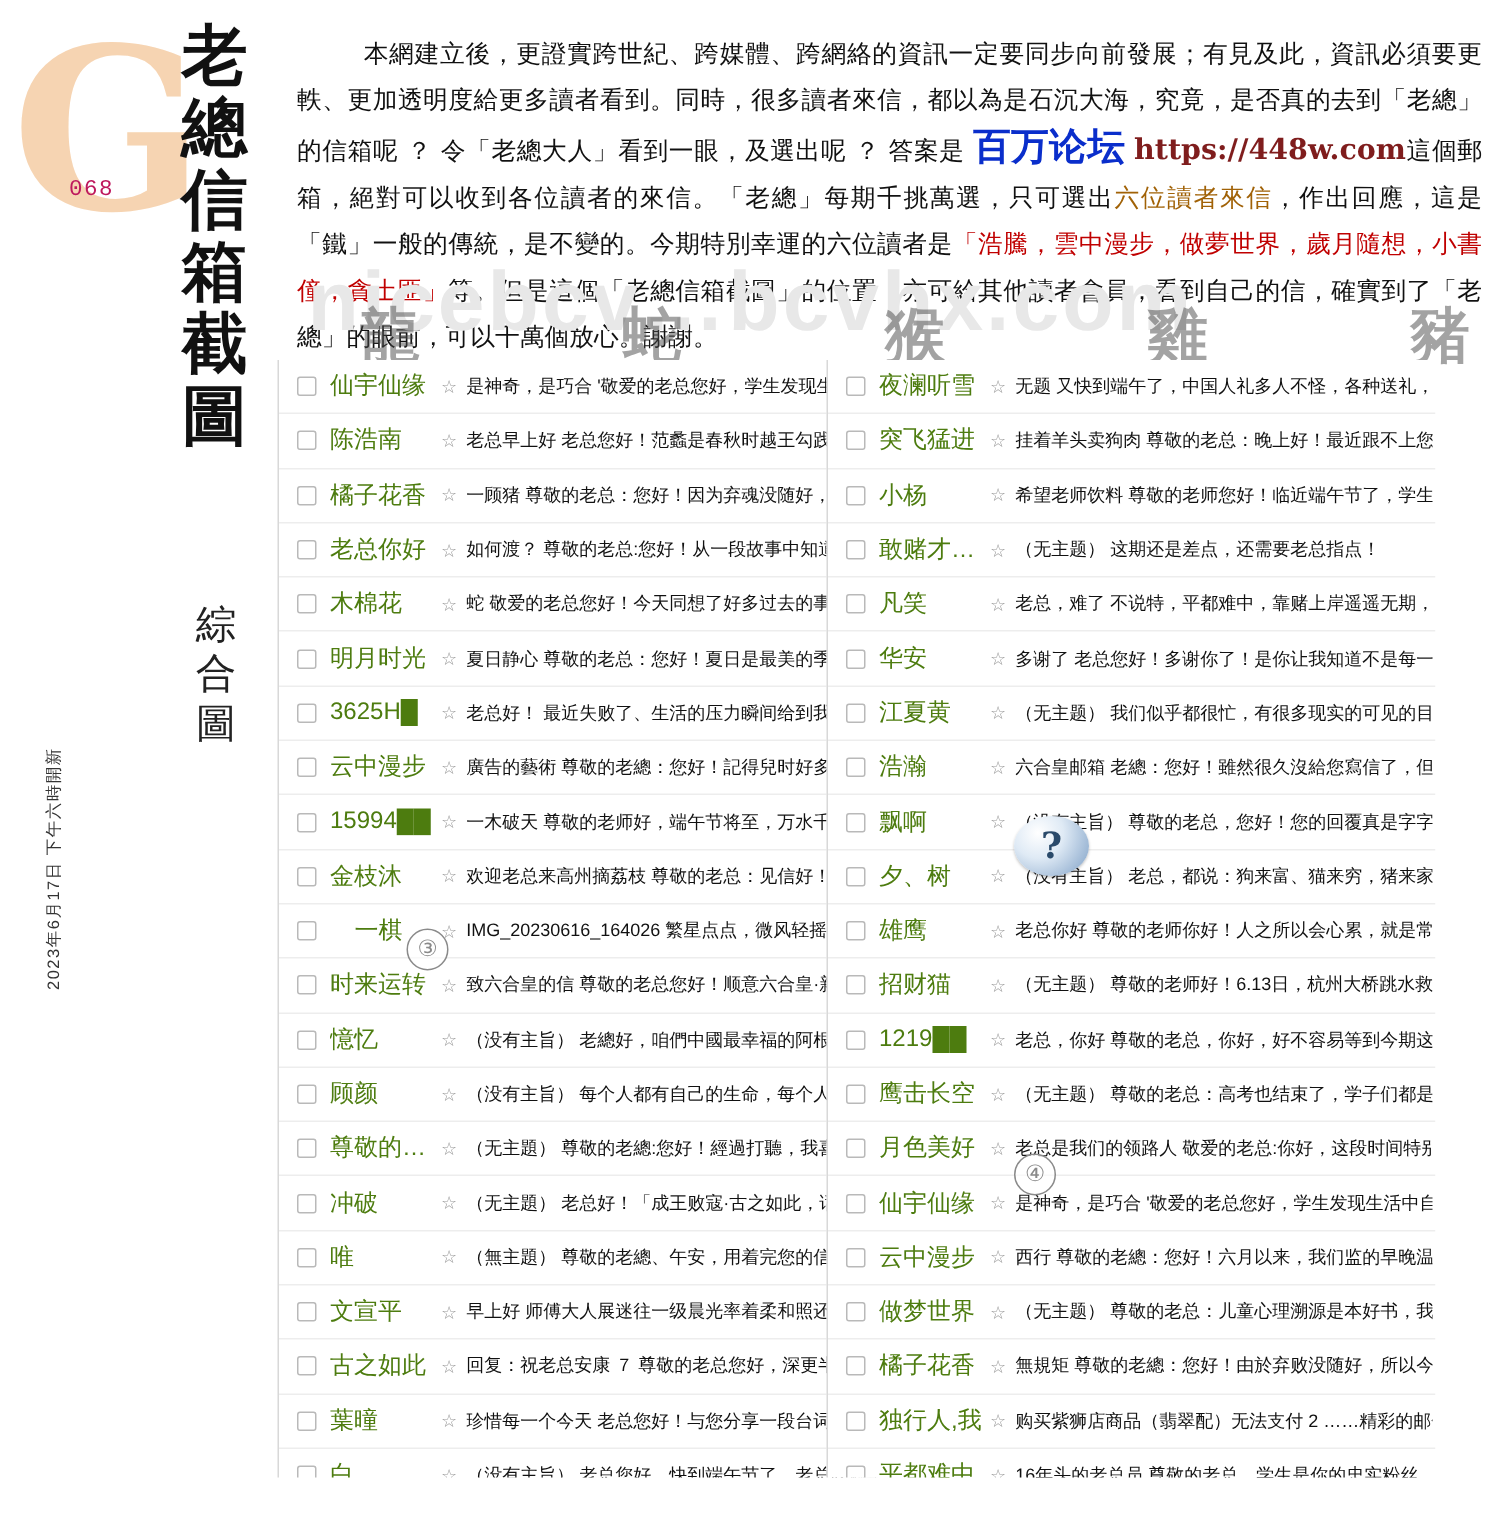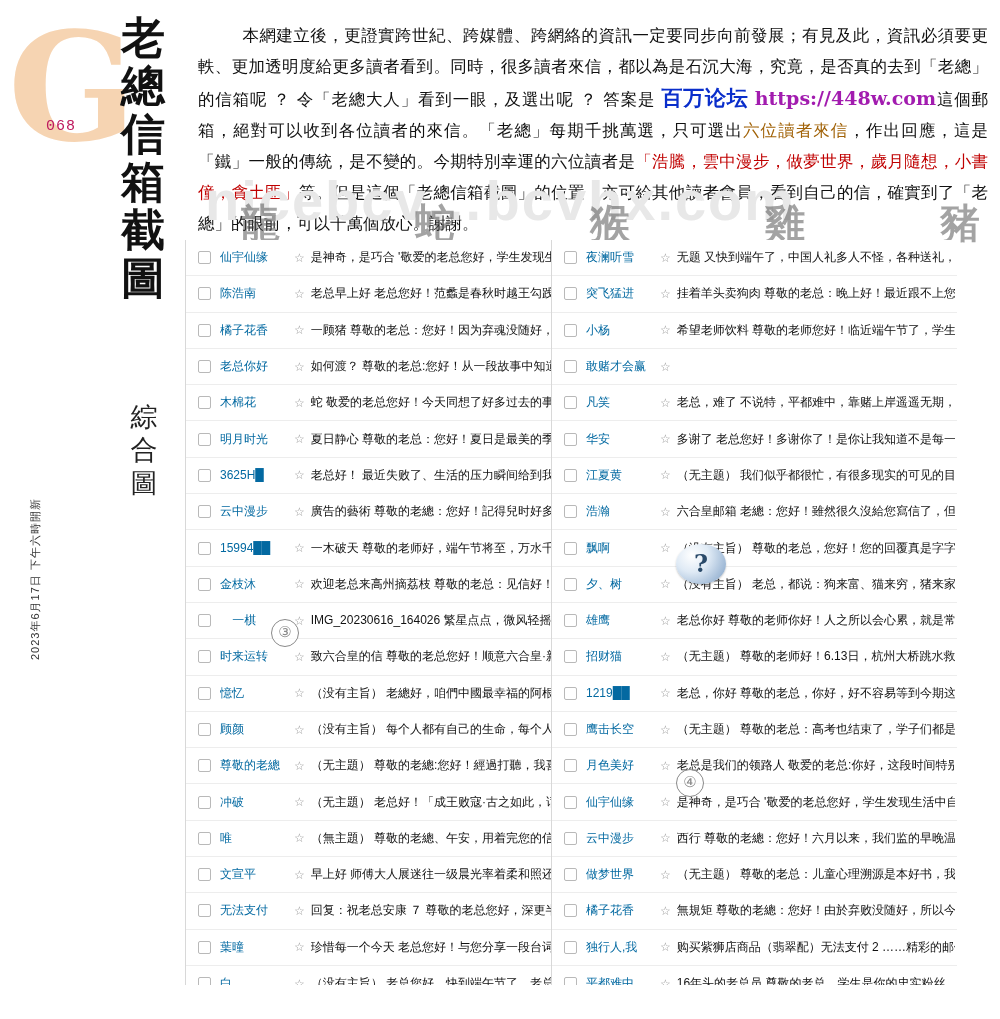--- a/index.html
+++ b/index.html
@@ -58,22 +58,22 @@
   
   #article{
     position:absolute;left:198px;top:20px;width:790px;
     font-family:"DejaVu Serif","Liberation Serif",serif;
     font-size:16.5px;line-height:31px;
     text-align:justify;
     color:#111;
   }
   #article .indent{display:inline-block;width:44px;}
   .blue{color:#a16207;}
-  .bigblue{color:#0a2ecb;font-weight:bold;font-size:21px;}
-  .urlblue{color:#a21caf;font-weight:bold;font-size:19px;}
+  .bigblue{color:#0a2ecb;font-weight:bold;font-size:25px;}
+  .urlblue{color:#7f1d1d;font-weight:bold;font-size:19px;}
   .hl{color:#c00000;}
 
   
   .wm{
     position:absolute;left:205px;top:168px;width:780px;height:90px;
     color:#e8e8e8;font-size:56px;font-weight:bold;letter-spacing:2px;
     font-family:"Liberation Sans",sans-serif;
     white-space:nowrap;overflow:hidden;
     user-select:none;
   }
@@ -103,21 +103,21 @@
     border-bottom:1px solid #ededed;
     padding:0 2px;
     white-space:nowrap;
   }
   .cb{
     width:11px;height:11px;border:1px solid #b9b9b9;border-radius:2px;
     flex:0 0 auto;margin:0 9px 0 10px;background:#fff;
   }
   .user{
     flex:0 0 auto;width:74px;
-    color:#0369a1;font-size:12px;
+    color:#4d7c0f;font-size:16px;
     overflow:hidden;text-overflow:ellipsis;
   }
   .star{flex:0 0 auto;color:#9a9a9a;margin-right:6px;font-size:12px;}
   .subj{
     flex:1 1 auto;overflow:hidden;font-size:12px;color:#111;
   }
 
   
   .circ{
     position:absolute;
@@ -294,21 +294,21 @@
       <div class="subj">（無主題）  尊敬的老總、午安，用着完您的信，您的一字一句都</div>
     </div>
     <div class="row">
       <div class="cb"></div>
       <div class="user">文宣平</div>
       <div class="star">☆</div>
       <div class="subj">早上好  师傅大人展迷往一级晨光率着柔和照还用您的心田</div>
     </div>
     <div class="row">
       <div class="cb"></div>
-      <div class="user">无法支付</div>
+      <div class="user">古之如此</div>
       <div class="star">☆</div>
       <div class="subj">回复：祝老总安康  ７  尊敬的老总您好，深更半夜给你来信</div>
     </div>
     <div class="row">
       <div class="cb"></div>
       <div class="user">葉曈</div>
       <div class="star">☆</div>
       <div class="subj">珍惜每一个今天  老总您好！与您分享一段台词，拥有内涵的;</div>
     </div>
     <div class="row">
@@ -335,20 +335,21 @@
     <div class="row">
       <div class="cb"></div>
       <div class="user">小杨</div>
       <div class="star">☆</div>
       <div class="subj">希望老师饮料  尊敬的老师您好！临近端午节了，学生也想来</div>
     </div>
     <div class="row">
       <div class="cb"></div>
       <div class="user">敢赌才会赢</div>
       <div class="star">☆</div>
+      <div class="subj">（无主题）  这期还是差点，还需要老总指点！</div>
     </div>
     <div class="row">
       <div class="cb"></div>
       <div class="user">凡笑</div>
       <div class="star">☆</div>
       <div class="subj">老总，难了  不说特，平都难中，靠赌上岸遥遥无期，还望老</div>
     </div>
     <div class="row">
       <div class="cb"></div>
       <div class="user">华安</div>

